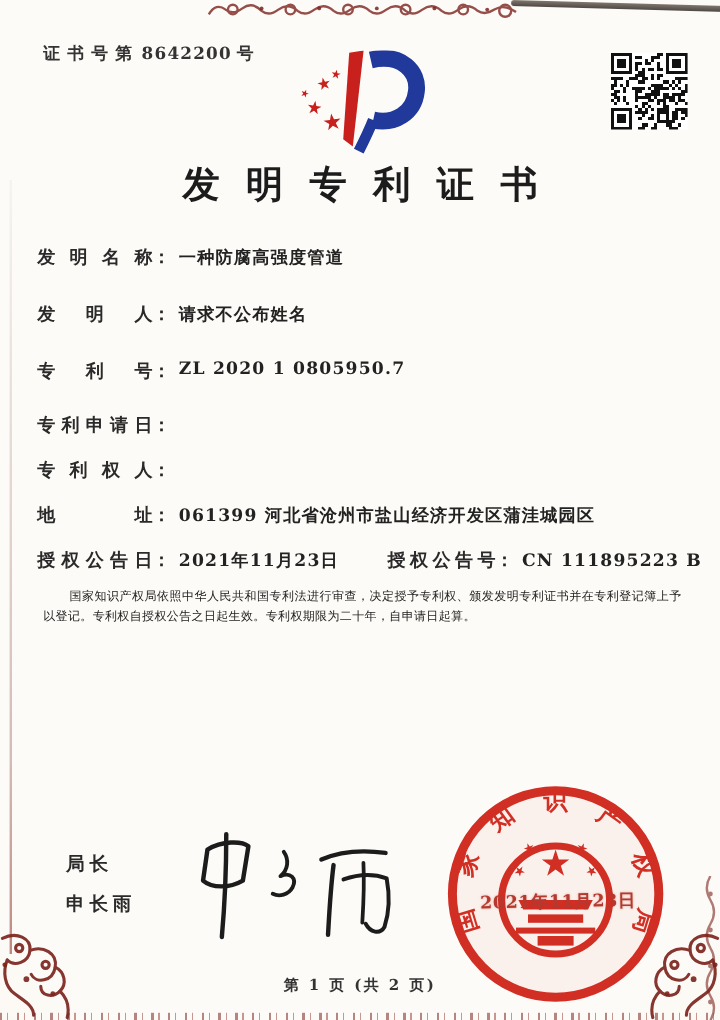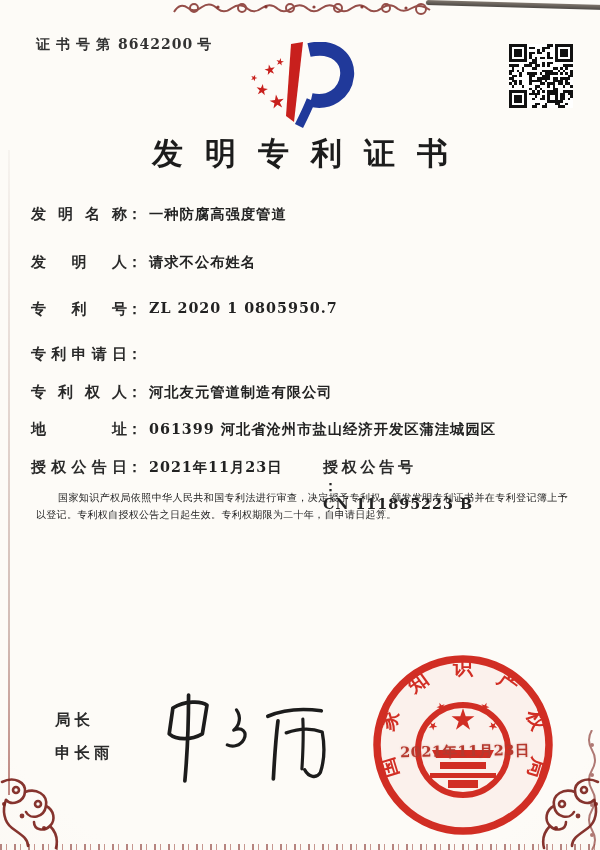--- a/index.html
+++ b/index.html
@@ -29,21 +29,21 @@
   .logo{position:absolute;left:237px;top:42px;width:120px;height:90px;}
   .qr{position:absolute;left:509px;top:44px;width:64px;height:64px;}
   .doc-title{position:absolute;left:0;top:133px;width:100%;text-align:center;
     font-size:31px;font-weight:700;letter-spacing:22px;margin-left:11px;color:#1c1c1c;}
   
   .frow{position:absolute;left:31px;display:flex;align-items:flex-start;white-space:nowrap;}
   .frow .lbl{display:inline-block;width:96px;text-align:justify;text-align-last:justify;
     font-size:15px;font-weight:600;color:#2a2a2a;}
   .frow .colon{font-size:15px;font-weight:600;margin-right:7px;}
   .frow .val{font-size:14.3px;font-weight:700;letter-spacing:1px;color:#222;}
-  .frow .pair2{position:absolute;left:292px;display:flex;align-items:baseline;flex-direction:column;}
+  .frow .pair2{position:absolute;left:292px;display:flex;align-items:baseline;}
   .frow .pair2 .lbl{width:90px;}
   
   .body-text{position:absolute;left:36px;top:489px;width:532px;font-size:10px;
     line-height:1.72;text-align:justify;font-weight:500;color:#232323;letter-spacing:.3px;}
   .body-text p{margin:0;text-indent:2.2em;}
   
   .signer{position:absolute;left:55px;top:710px;font-size:15.5px;font-weight:600;letter-spacing:4px;color:#2a2a2a;}
   .signer div{margin-bottom:12px;font-family:Liberation Serif, serif;}
   .signature{position:absolute;left:148px;top:690px;width:212px;height:95px;}
   
@@ -340,21 +340,20 @@
       <span class="colon">：</span>
       <span class="val">ZL 2020 1 0805950.7</span>
   </div>
   <div class="frow" style="top:345px">
     <span class="lbl">专利申请日</span>
       <span class="colon">：</span>
   </div>
   <div class="frow" style="top:383px">
     <span class="lbl">专利权人</span>
       <span class="colon">：</span>
-      <span class="val">河北友元管道制造有限公司</span>
   </div>
   <div class="frow" style="top:420px">
     <span class="lbl">地址</span>
       <span class="colon">：</span>
       <span class="val">061399  河北省沧州市盐山经济开发区蒲洼城园区</span>
   </div>
   <div class="frow" style="top:458px;width:540px">
     <span class="lbl">授权公告日</span>
       <span class="colon">：</span>
       <span class="val">2021年11月23日</span>
@@ -407,20 +406,21 @@
         <use href="#st" transform="translate(125,76) scale(4.5) rotate(40)"></use>
         <path d="M64 100 L126 100 L122 108 L68 108 Z"></path>
         <rect x="72" y="112" width="46" height="7"></rect>
         <rect x="62" y="123" width="66" height="5"></rect>
         <rect x="80" y="130" width="30" height="8"></rect>
       </g>
     </g>
   </svg>
   <div class="seal-date">2021年11月23日</div>
 
+  <div class="footer">第 1 页 (共 2 页)</div>
 
   <svg class="corner-ornament bl" viewBox="0 0 62 74">
     <g stroke="#7c241e" stroke-width="2.6" fill="none" stroke-linecap="round" opacity="0.92">
       <path d="M4 6 C16 0 28 6 27 16 C26 26 14 30 8 24"></path>
       <path d="M27 16 C38 12 50 18 48 30 C46 42 32 44 28 36"></path>
       <path d="M48 30 C56 34 58 44 52 50 C46 56 36 54 36 46"></path>
       <path d="M52 50 C58 56 60 64 58 72"></path>
       <path d="M8 24 C4 34 6 46 14 52 C22 58 30 62 30 70"></path>
       <circle cx="18" cy="14" r="3"></circle>
         <circle cx="40" cy="28" r="3"></circle>

